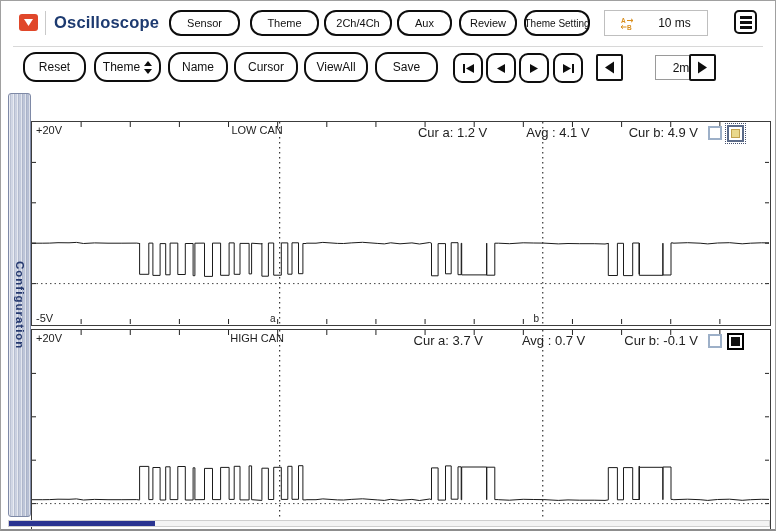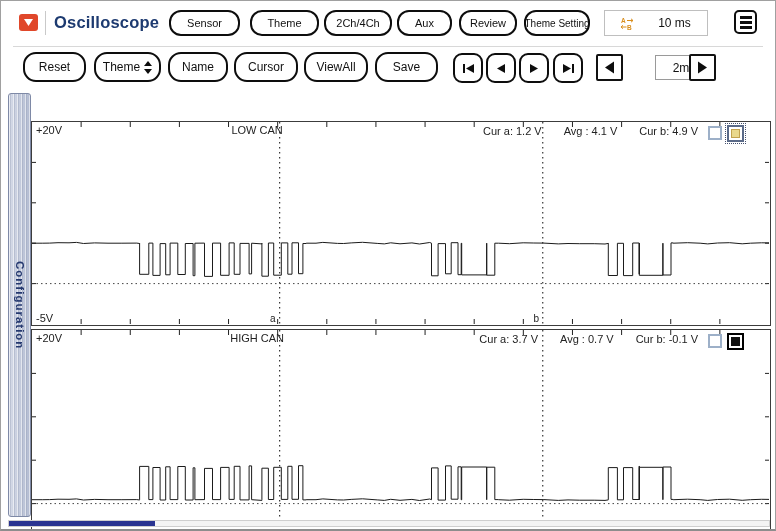--- a/index.html
+++ b/index.html
@@ -41,21 +41,21 @@
 
   
   .panel{position:absolute;left:30px;width:740px;border:1.5px solid #3c3c3c;background:#fff;margin-top:28px;}
   .panel1{top:92px;height:205px;}
   .panel2{top:300px;height:220px;}
   .panel svg{display:block;}
   .plabel{position:absolute;font-size:11px;color:#222;white-space:nowrap;z-index:2;}
   .vtop{left:4px;top:2px;}
   .vbot{left:4px;bottom:1px;}
   .ptitle{left:30.5%;top:2px;transform:translateX(-50%);}
-  .meas{position:absolute;top:3px;right:72px;display:flex;gap:22px;font-size:11px;color:#222;white-space:nowrap;z-index:2;}
+  .meas{position:absolute;top:3px;right:72px;display:flex;gap:39px;font-size:13px;color:#222;white-space:nowrap;z-index:2;}
   .cb{position:absolute;top:4px;right:48px;width:14px;height:14px;border:2px solid #9db0c8;background:#fff;cursor:pointer;z-index:2;}
   .swatch{position:absolute;top:3px;right:26px;width:17px;height:17px;border:2px solid #5a6a88;background:#fff;
           display:flex;align-items:center;justify-content:center;cursor:pointer;z-index:2;}
   .panel1 .swatch{outline:1.5px dotted #44506e;outline-offset:1px;}
   .panel1 .swatch .inner{width:9px;height:9px;border:1px solid #c2a24e;}
   .panel2 .swatch{border:2.5px solid #000;}
   .panel2 .swatch .inner{width:9px;height:9px;}
   .curlab{position:absolute;bottom:1px;font-size:10px;color:#222;z-index:2;}
   .curlab.a{left:calc(33.6% - 10px);}
   .curlab.b{left:calc(69.3% - 10px);}

